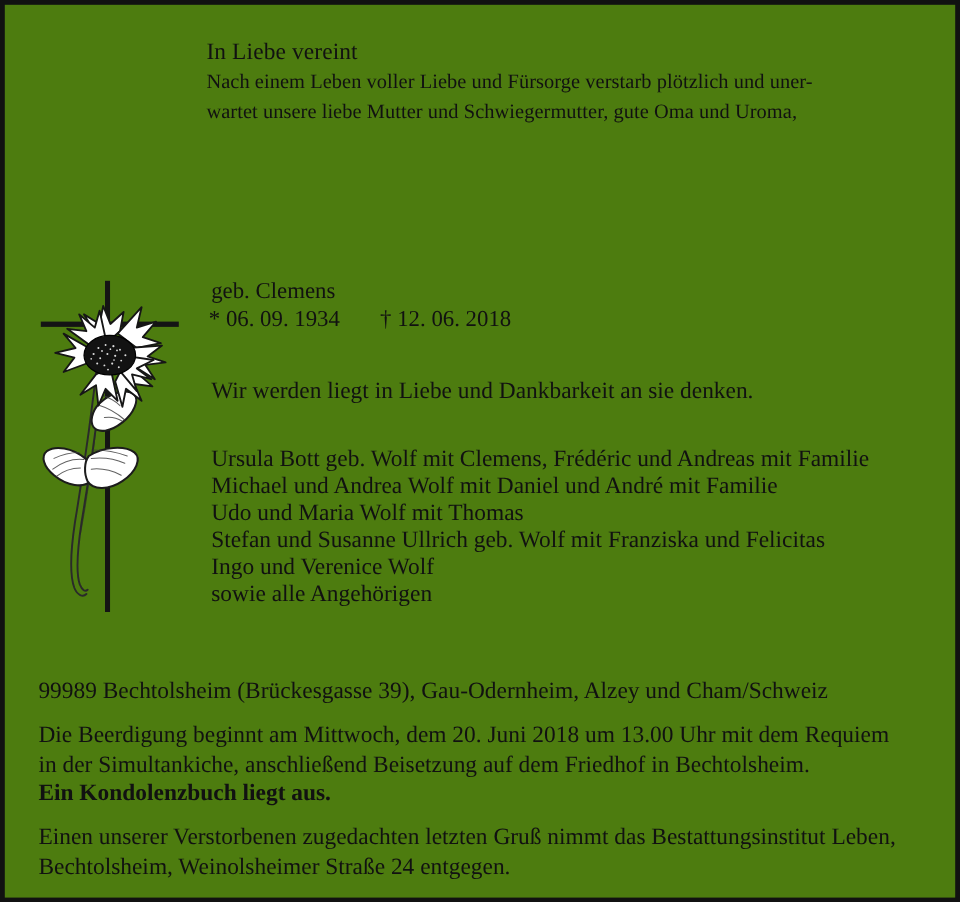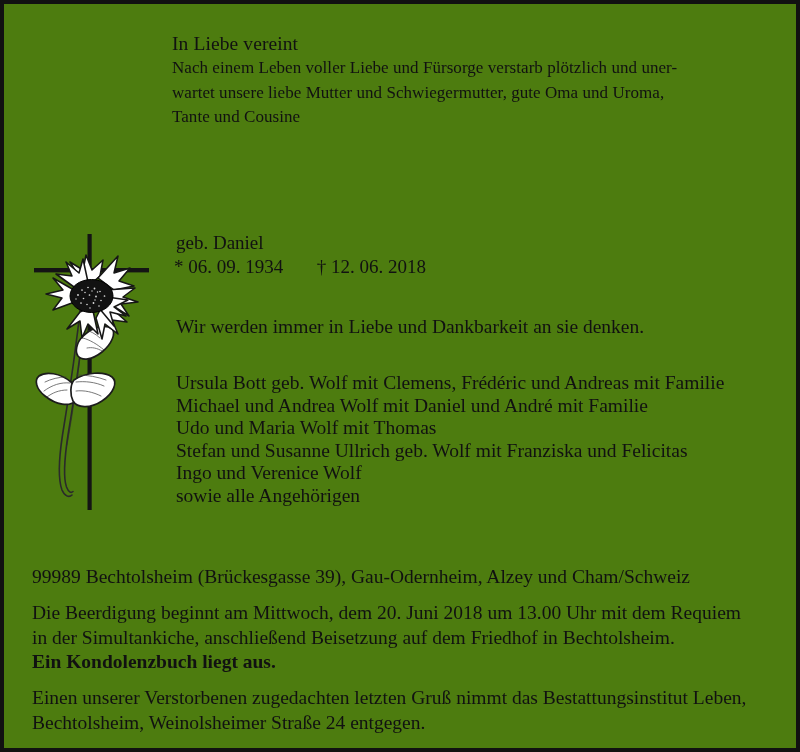--- a/index.html
+++ b/index.html
@@ -151,33 +151,32 @@
 <body>
 
 <div id="notice">
   <div class="inner">
 
     <div class="intro-col">
       <div class="line-united">In Liebe vereint</div>
       <div class="para-intro">
         <span class="l">Nach einem Leben voller Liebe und Fürsorge verstarb plötzlich und uner-</span>
         <span class="l">wartet unsere liebe Mutter und Schwiegermutter, gute Oma und Uroma,</span>
-        <span class="l">Tante und Cousine</span>
       </div>
     </div>
 
 
-    <div class="born-name">geb. Daniel</div>
+    <div class="born-name">geb. Clemens</div>
     <div class="dates">
       <span>* 06. 09. 1934</span>
       <span class="gap"></span>
       <span>† 12. 06. 2018</span>
     </div>
 
-    <div class="remember">Wir werden immer in Liebe und Dankbarkeit an sie denken.</div>
+    <div class="remember">Wir werden liegt in Liebe und Dankbarkeit an sie denken.</div>
 
     <div class="survivors">
       <span class="l">Ursula Bott geb. Wolf mit Clemens, Frédéric und Andreas mit Familie</span>
       <span class="l">Michael und Andrea Wolf mit Daniel und André mit Familie</span>
       <span class="l">Udo und Maria Wolf mit Thomas</span>
       <span class="l">Stefan und Susanne Ullrich geb. Wolf mit Franziska und Felicitas</span>
       <span class="l">Ingo und Verenice Wolf</span>
       <span class="l">sowie alle Angehörigen</span>
     </div>
 

